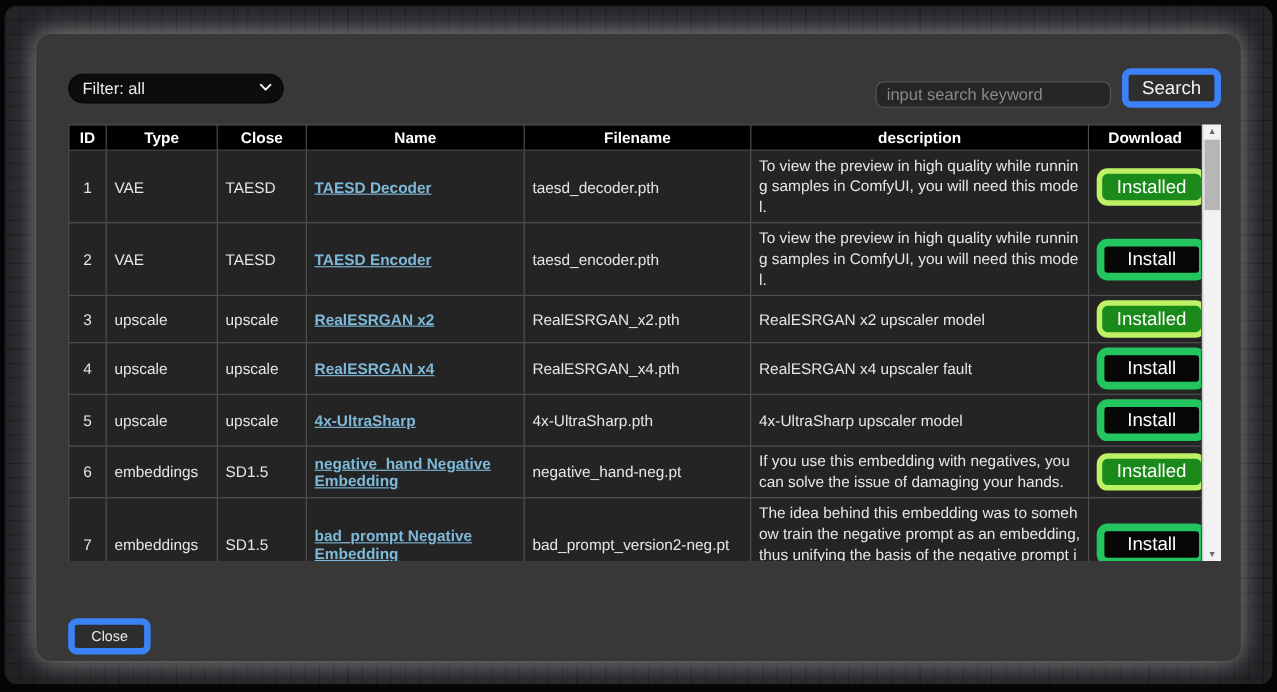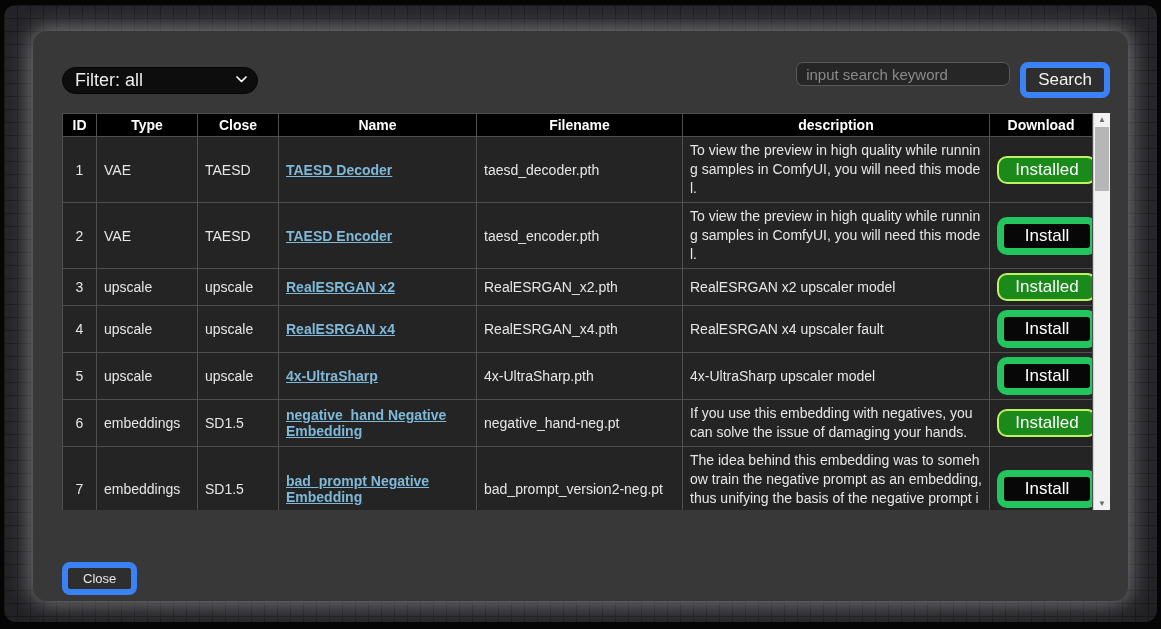--- a/index.html
+++ b/index.html
@@ -49,28 +49,28 @@
   }
   .filter-wrap { position: relative; width: 196px; height: 27px; }
   select.filter-select {
     appearance: none; -webkit-appearance: none; -moz-appearance: none;
     width: 100%; height: 100%;
     background: #0d0d0d;
     color: #ececec;
     border: 1px solid #050505;
     border-radius: 14px;
     padding: 0 28px 0 12px;
-    font-size: 18px;
+    font-size: 15px;
     font-family: inherit;
   }
   .chev {
     position: absolute; right: 11px; top: 9px;
     pointer-events: none; line-height: 0;
   }
-  .search-group { display: flex; gap: 10px; align-items: flex-start; }
+  .search-group { display: flex; gap: 10px; align-items: flex-end; }
   input.search-input {
     width: 214px; height: 24px;
     background: #262626;
     border: 1px solid #585858;
     border-radius: 7px;
     color: #dddddd;
     font-size: 15px;
     padding: 0 9px;
     font-family: inherit;
   }
@@ -130,21 +130,21 @@
     text-align: right;
   }
   .dl-btn {
     font-size: 17px;
     border-radius: 10px;
     width: 100px;
     padding: 2px 0;
     font-family: inherit;
     cursor: pointer;
   }
-  .dl-btn.installed { background: #1a8a1a; border: 2px solid #bef264; color: #ffffff; }
+  .dl-btn.installed { background: #1a8a1a; border: 5px solid #bef264; color: #ffffff; }
   .dl-btn.install  { background: #070707; border: 7px solid #22c55e; color: #ffffff; }
   tr.clipped { height: 92px; }
   tr.clipped td { vertical-align: top; }
   
   .scrollbar {
     position: absolute;
     right: 0; top: 0;
     width: 17px; height: 397px;
     background: #f2f2f2;
     border-left: 1px solid #d0d0d0;

